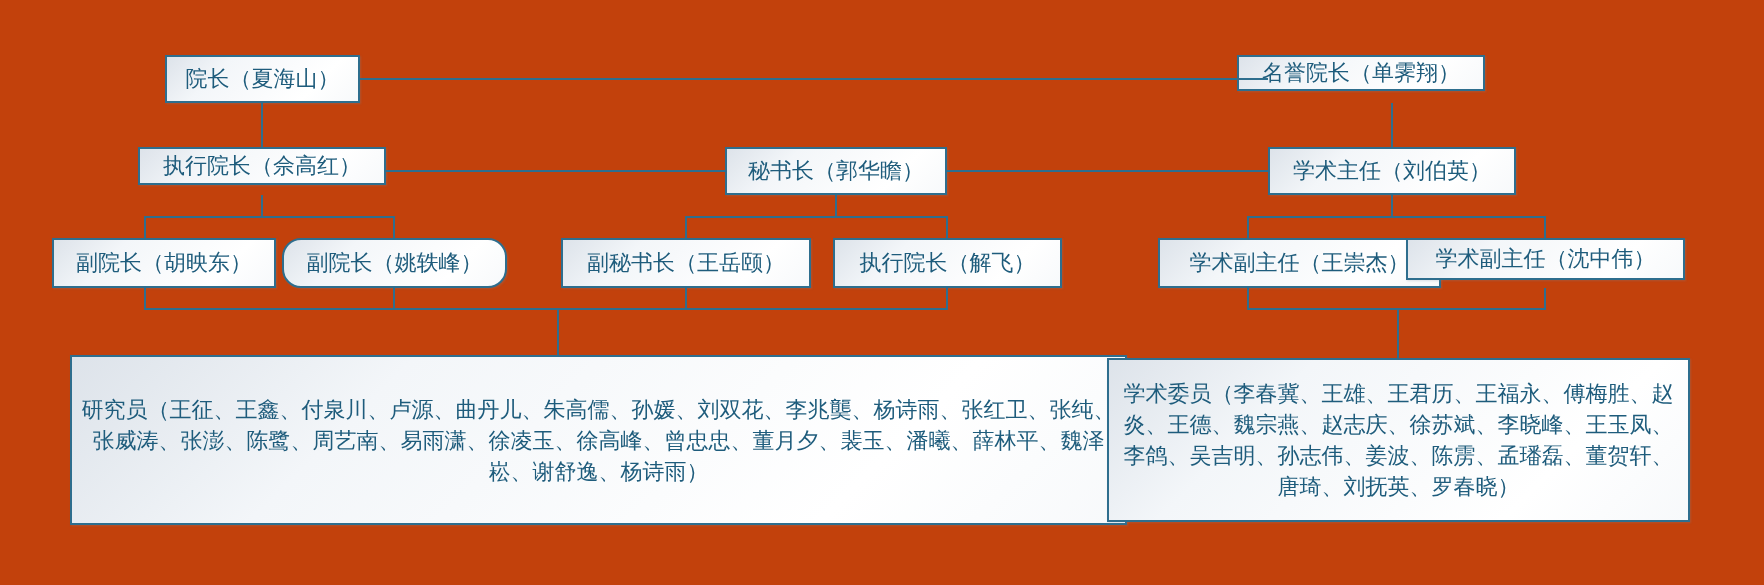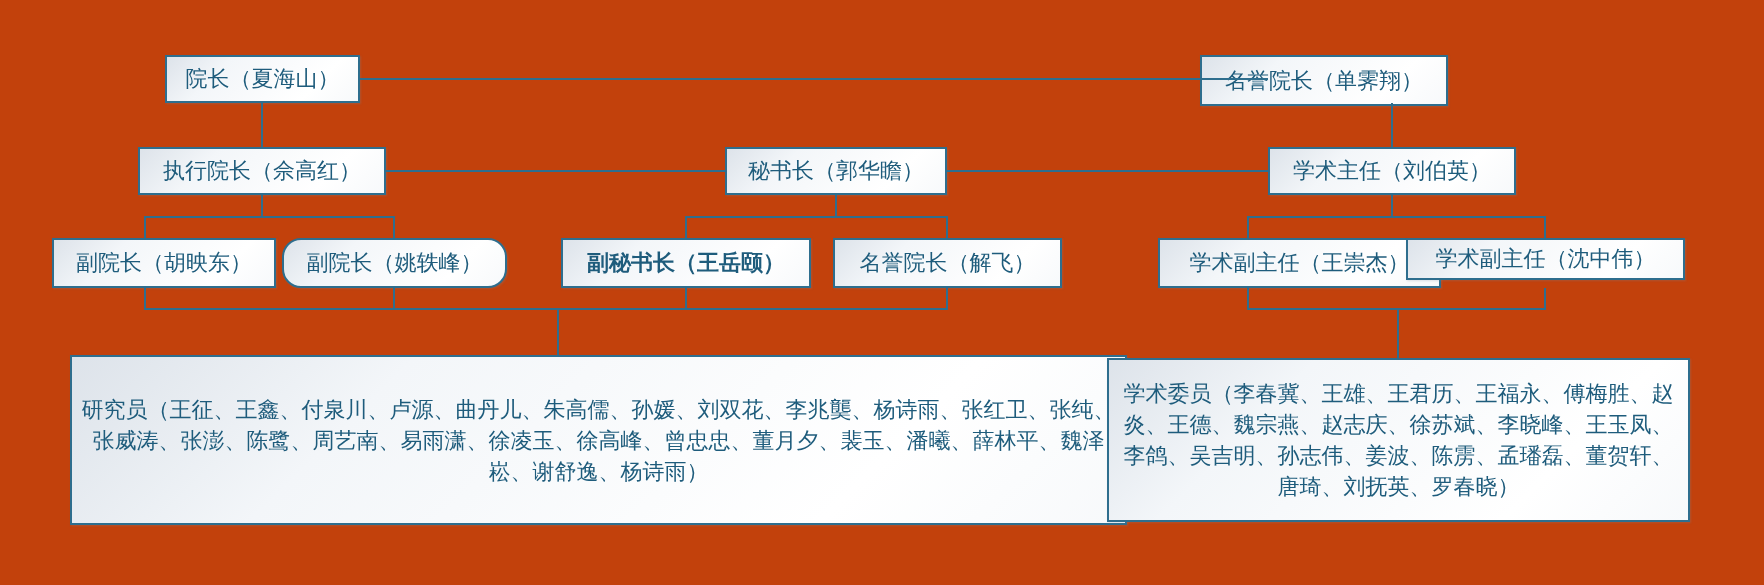--- a/index.html
+++ b/index.html
@@ -38,30 +38,30 @@
   }
   .hline { height: 2px; }
   .vline { width: 2px; }
 </style>
 </head>
 <body>
 
 <div class="canvas">
 
   <div class="node" style="left:165px; top:55px; width:195px; height:48px;">院长（夏海山）</div>
-  <div class="node" style="left:1200px; top:55px; width:248px; height:51px;">名誉院长（单霁翔）</div>
+  <div class="node" style="left:1237px; top:55px; width:248px; height:36px;">名誉院长（单霁翔）</div>
 
-  <div class="node" style="left:138px; top:147px; width:248px; height:48px;">执行院长（佘高红）</div>
+  <div class="node" style="left:138px; top:147px; width:248px; height:38px;">执行院长（佘高红）</div>
   <div class="node" style="left:725px; top:147px; width:222px; height:48px;">秘书长（郭华瞻）</div>
   <div class="node" style="left:1268px; top:147px; width:248px; height:48px;">学术主任（刘伯英）</div>
 
   <div class="node" style="left:33px; top:238px; width:224px; height:50px;margin-left:19px;">副院长（胡映东）</div>
   <div class="node" style="left:282px; top:238px; width:225px; height:50px;border-radius:19px;">副院长（姚轶峰）</div>
-  <div class="node" style="left:561px; top:238px; width:250px; height:50px;font-weight:bold;">副秘书长（王岳颐）</div>
-  <div class="node" style="left:833px; top:238px; width:229px; height:50px;">名誉院长（解飞）</div>
+  <div class="node" style="left:561px; top:238px; width:250px; height:50px;">副秘书长（王岳颐）</div>
+  <div class="node" style="left:833px; top:238px; width:229px; height:50px;">执行院长（解飞）</div>
   <div class="node" style="left:1158px; top:238px; width:283px; height:50px;">学术副主任（王崇杰）</div>
   <div class="node" style="left:1406px; top:238px; width:279px; height:42px;">学术副主任（沈中伟）</div>
 
   <div class="node node-lg" style="left:30px; top:355px; width:1057px; height:170px;margin-left:40px;">研究员（王征、王鑫、付泉川、卢源、曲丹儿、朱高儒、孙媛、刘双花、李兆龑、杨诗雨、张红卫、张纯、张威涛、张澎、陈鹭、周艺南、易雨潇、徐凌玉、徐高峰、曾忠忠、董月夕、裴玉、潘曦、薛林平、魏泽崧、谢舒逸、杨诗雨）</div>
   <div class="node node-lg" style="left:1107px; top:358px; width:583px; height:164px;">学术委员（李春冀、王雄、王君历、王福永、傅梅胜、赵炎、王德、魏宗燕、赵志庆、徐苏斌、李晓峰、王玉凤、李鸽、吴吉明、孙志伟、姜波、陈雳、孟璠磊、董贺轩、唐琦、刘抚英、罗春晓）</div>
 
   <div class="hline" style="left:360px; top:78px; width:908px;"></div>
   <div class="vline" style="left:261px; top:103px; height:44px;"></div>
   <div class="vline" style="left:1391px; top:103px; height:44px;"></div>
 

